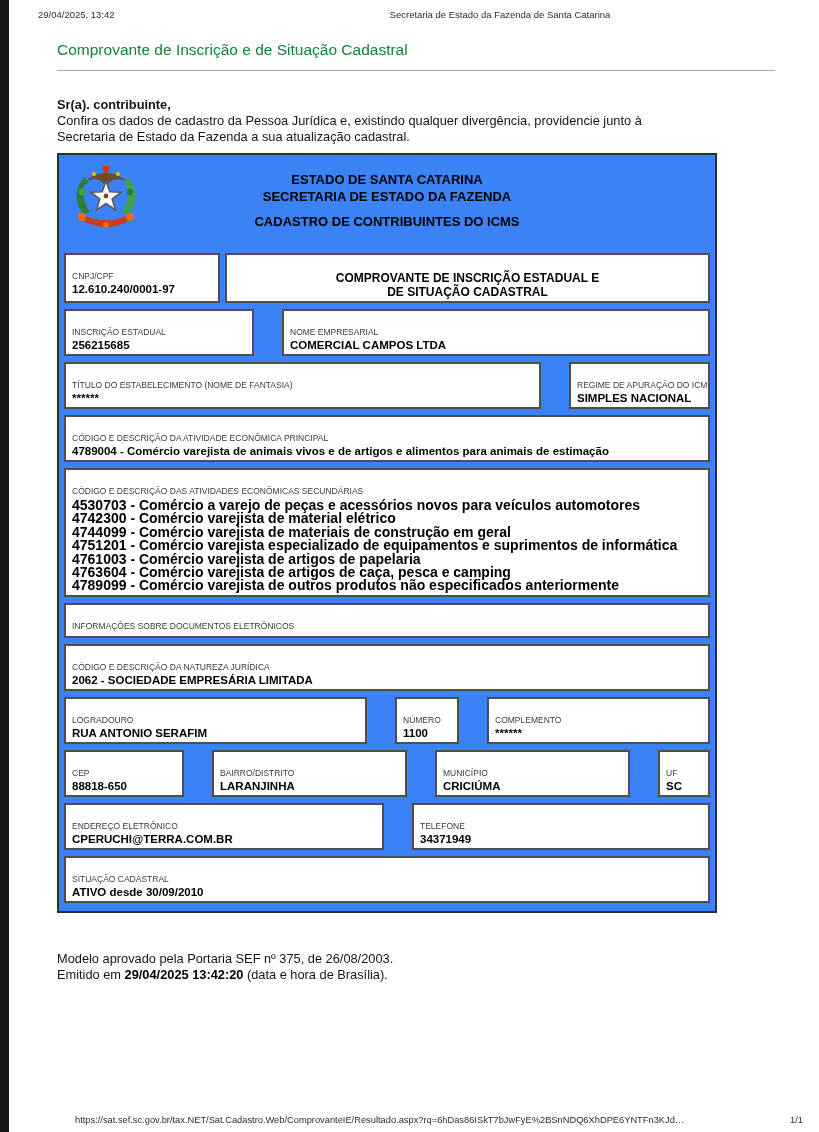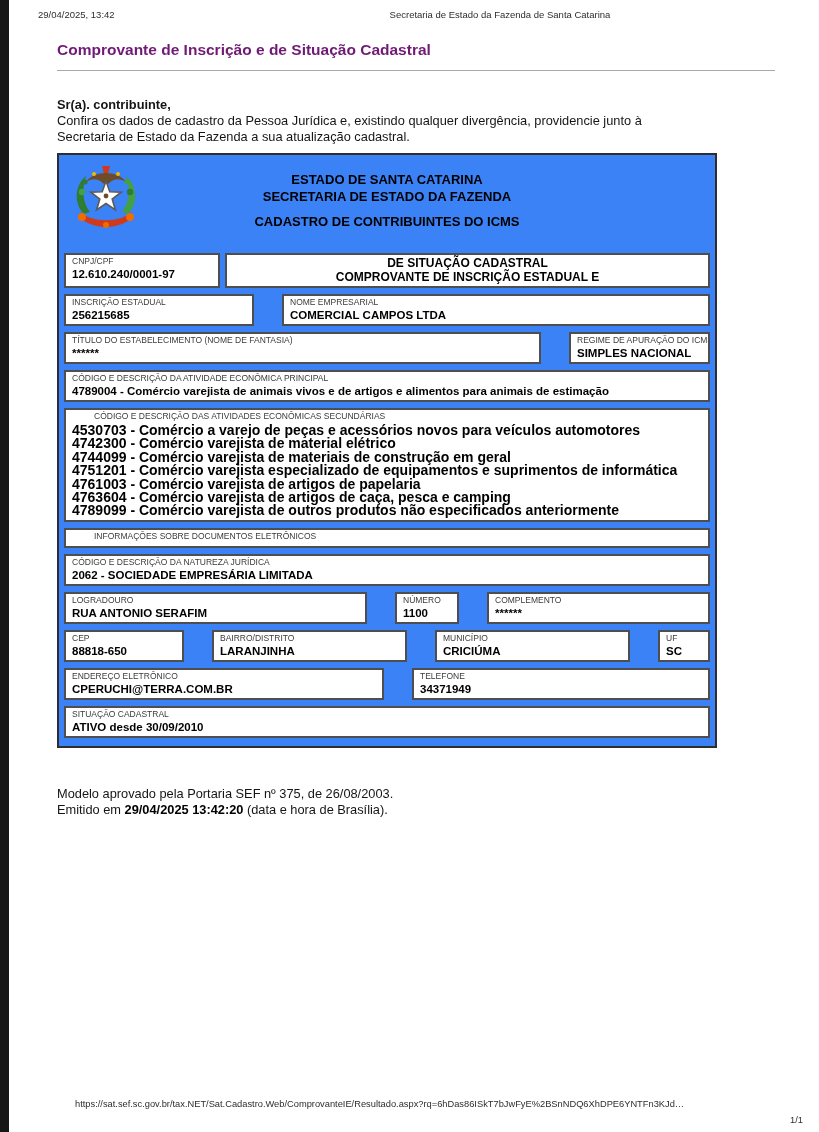--- a/index.html
+++ b/index.html
@@ -5,48 +5,48 @@
   html,body{margin:0;padding:0;background:#ffffff;}
   body{width:819px;height:1132px;position:relative;font-family:"Liberation Sans",sans-serif;color:#111;overflow:hidden;}
 
   .edge-strip{position:absolute;left:0;top:0;width:9px;height:1132px;background:#161616;}
 
   .print-header{position:absolute;top:9px;left:0;width:100%;font-size:9.5px;color:#2d2d2d;}
   .ph-timestamp{position:absolute;left:38px;top:0;white-space:nowrap;}
   .ph-site{position:absolute;left:181px;right:0;top:0;text-align:center;white-space:nowrap;}
 
   .content{position:absolute;left:57px;top:0;width:720px;}
-  .doc-title{margin:40px 0 0 0;font-size:15.5px;font-weight:bold;color:#701a75;line-height:19px;}
+  .doc-title{margin:40px 0 0 0;font-size:15.5px;font-weight:normal;color:#15803d;line-height:19px;}
   .title-rule{border:none;border-top:1.5px solid #a9a9a9;margin:11px 0 0 0;width:718px;}
 
   .greeting{margin:26px 0 0 0;font-size:12.8px;font-weight:bold;line-height:16px;color:#151515;}
   .intro{margin:0;font-size:12.8px;line-height:16px;color:#151515;}
 
   .cert{margin-top:8px;width:660px;box-sizing:border-box;border:2px solid #2e2e2e;padding:6px 5px 8px 5px;background:#3b82f6;}
   .cert-header{position:relative;height:86px;}
   .crest{position:absolute;left:4px;top:0px;}
   .org{text-align:center;padding-top:10px;font-weight:bold;font-size:13px;line-height:17px;color:#000;}
   .org-sub{margin-top:8px;}
 
   .row{display:flex;margin-top:6px;column-gap:28px;}
   .row.tight{column-gap:5px;}
-  .cell{border:2px solid #4e4e4e;padding:1px 6px 2px 6px;box-sizing:border-box;background:#fff;overflow:hidden;}
+  .cell{border:2px solid #4e4e4e;padding:16px 6px 2px 6px;box-sizing:border-box;background:#fff;overflow:hidden;}
   .lbl{font-size:8.5px;color:#3a3a3a;line-height:11px;white-space:nowrap;}
   .val{font-size:11.5px;font-weight:bold;color:#000;line-height:14px;white-space:nowrap;}
   .flex1{flex:1 1 auto;}
   .doc-mid{display:flex;flex-direction:column;justify-content:center;text-align:center;}
   .doc-mid .mid-line{font-size:12px;font-weight:bold;line-height:14px;color:#000;}
-  .list-cell .lbl{margin-bottom:2px;margin-left:22px;}
+  .list-cell .lbl{margin-bottom:2px;}
   .list-cell div.list-line{font-size:14px;font-weight:bold;color:#000;line-height:13.4px;white-space:nowrap;}
 
   .closing{margin-top:38px;font-size:12.8px;line-height:16.5px;color:#151515;}
   .closing b{color:#000;}
 
   .print-footer{position:absolute;left:0;bottom:7px;width:100%;font-size:9.3px;color:#2d2d2d;}
-  .pf-url{position:absolute;left:75px;bottom:16px;white-space:nowrap;}
+  .pf-url{position:absolute;left:75px;bottom:0;white-space:nowrap;}
   .pf-page{position:absolute;right:16px;bottom:0;}
 </style>
 </head>
 <body>
 
 <div class="edge-strip"></div>
 
 <div class="print-header">
   <span class="ph-timestamp">29/04/2025, 13:42</span>
   <span class="ph-site">Secretaria de Estado da Fazenda de Santa Catarina</span>
@@ -90,22 +90,22 @@
         <div class="org-sub">CADASTRO DE CONTRIBUINTES DO ICMS</div>
       </div>
     </div>
 
     <div class="row tight">
       <div class="cell" style="width:156px;">
         <div class="lbl">CNPJ/CPF</div>
         <div class="val">12.610.240/0001-97</div>
       </div>
       <div class="cell flex1 doc-mid">
+        <div class="mid-line">COMPROVANTE DE INSCRIÇÃO ESTADUAL E</div>
         <div class="mid-line">DE SITUAÇÃO CADASTRAL</div>
-        <div class="mid-line">COMPROVANTE DE INSCRIÇÃO ESTADUAL E</div>
       </div>
     </div>
 
     <div class="row">
       <div class="cell" style="width:190px;">
         <div class="lbl">INSCRIÇÃO ESTADUAL</div>
         <div class="val">256215685</div>
       </div>
       <div class="cell flex1">
         <div class="lbl">NOME EMPRESARIAL</div>

